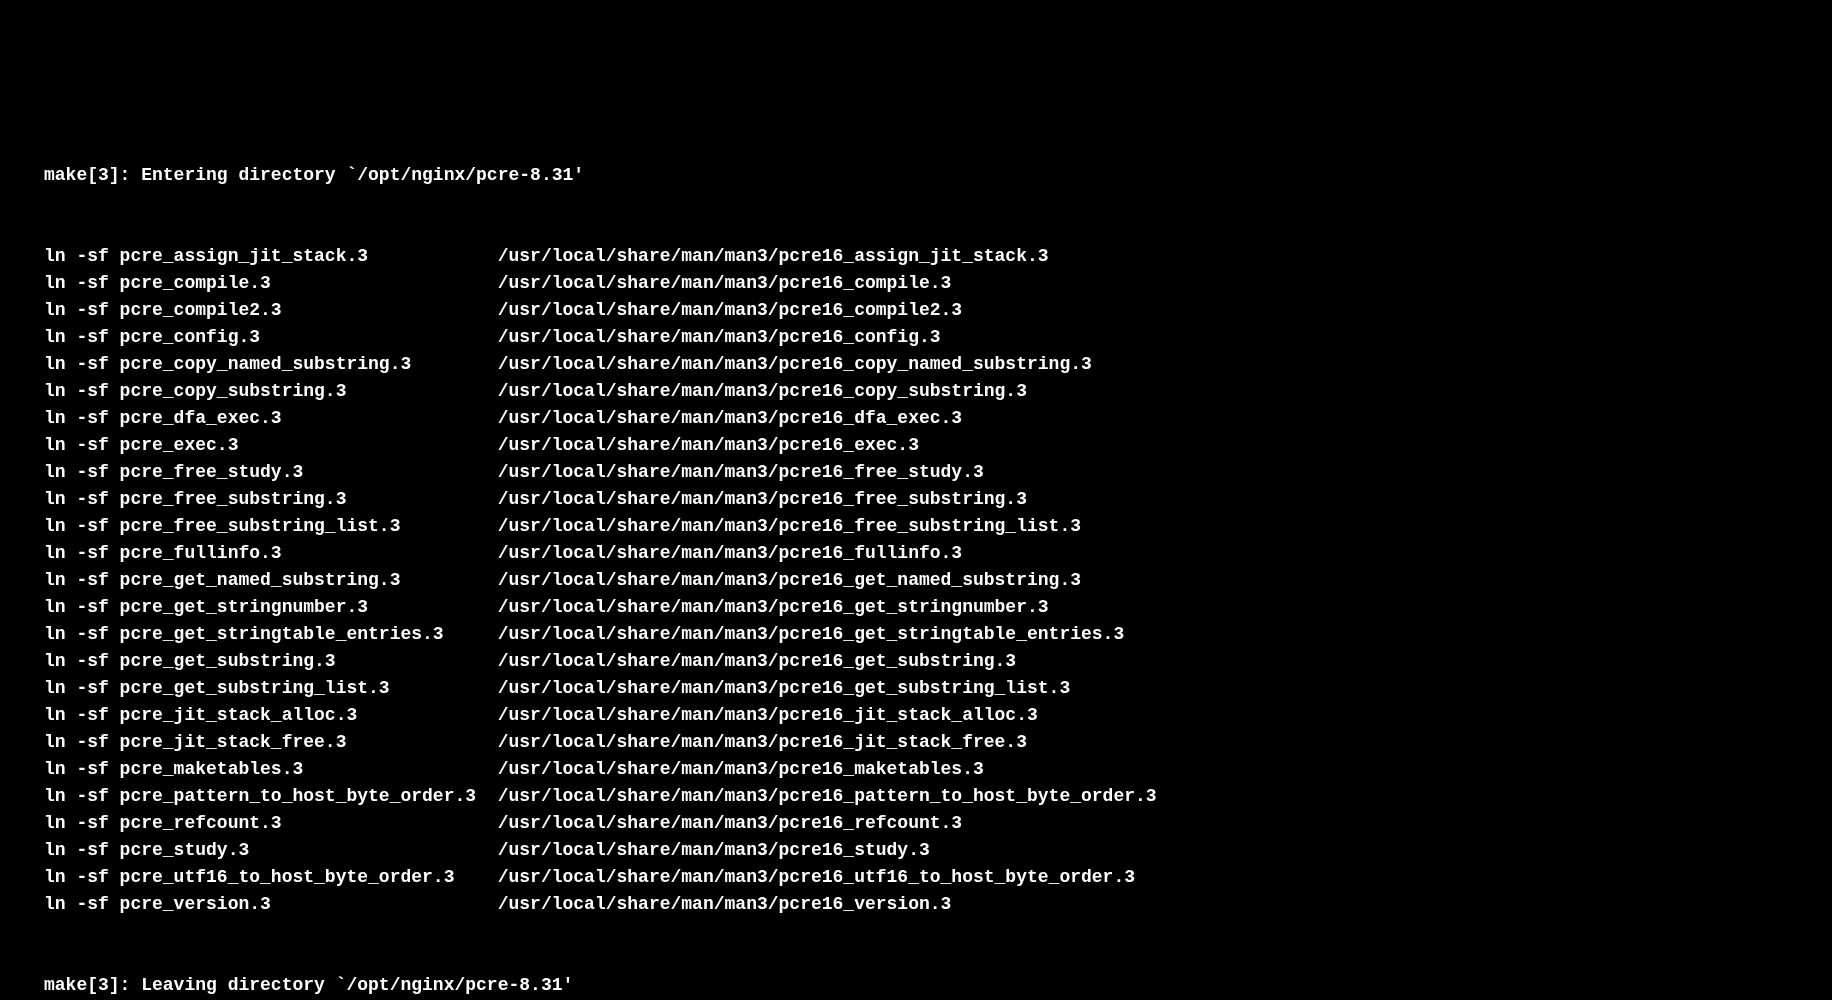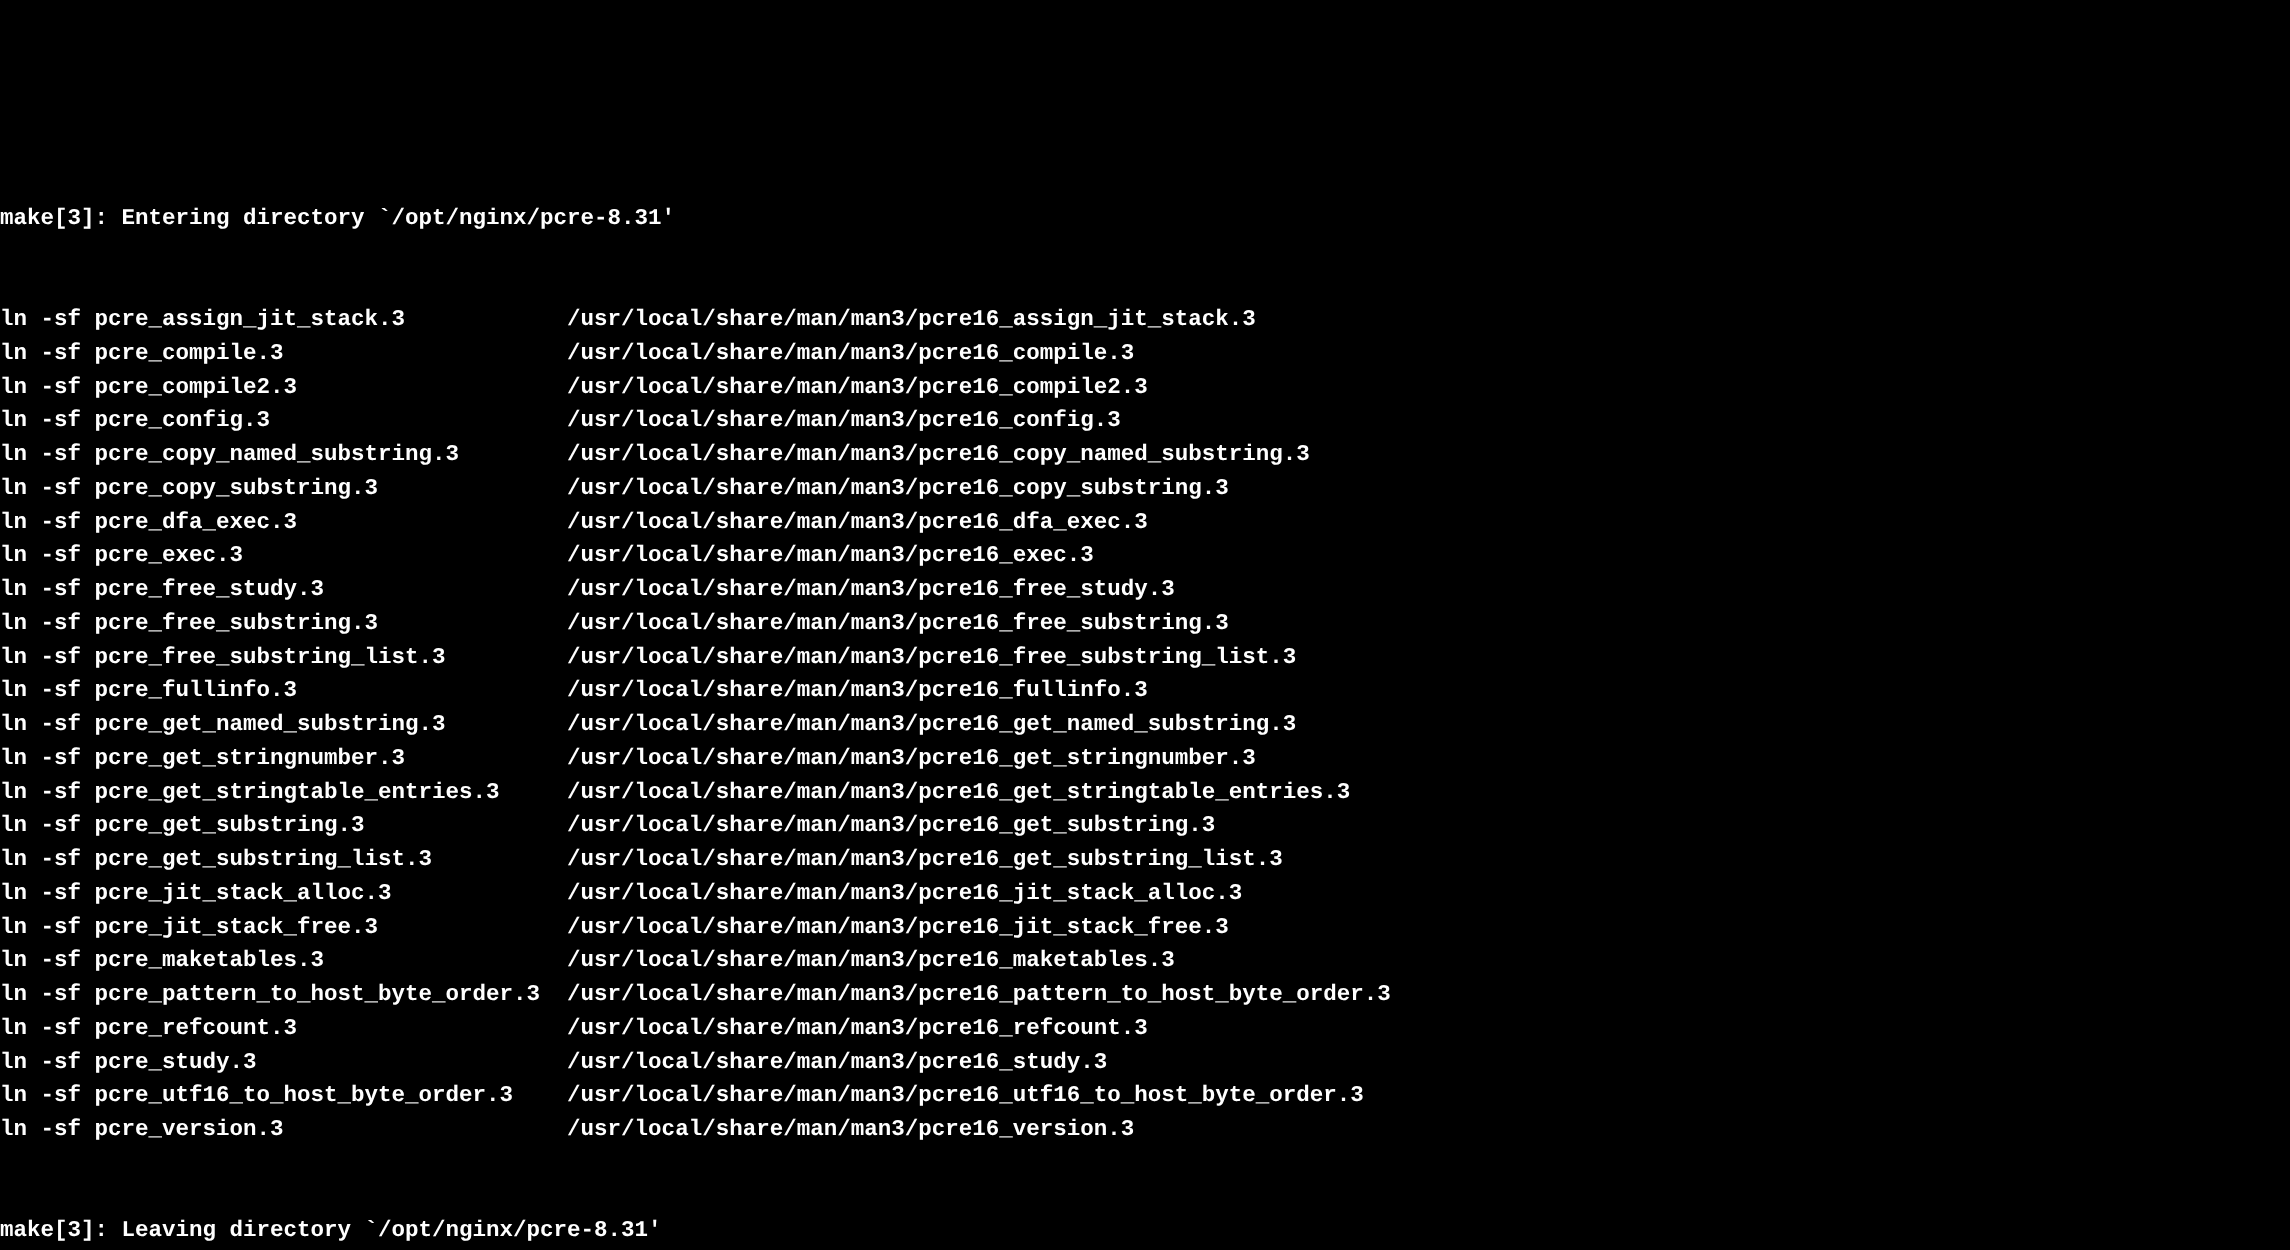--- a/index.html
+++ b/index.html
@@ -17,20 +17,21 @@
       padding: 0;
       white-space: pre;
       overflow-x: auto;
     }
     .terminal {
       width: 100%;
       min-height: 100vh;
     }
     .line {
       display: block;
+      margin-left: 44px;
     }
   </style>
 </head>
 <body>
 
 
 
 <div class="terminal">
   <span class="line">make[3]: Entering directory `/opt/nginx/pcre-8.31'</span>
   <div id="symlink-lines"><span class="line"><span>ln -sf pcre_assign_jit_stack.3            </span><span>/usr/local/share/man/man3/pcre16_assign_jit_stack.3</span></span><span class="line"><span>ln -sf pcre_compile.3                     </span><span>/usr/local/share/man/man3/pcre16_compile.3</span></span><span class="line"><span>ln -sf pcre_compile2.3                    </span><span>/usr/local/share/man/man3/pcre16_compile2.3</span></span><span class="line"><span>ln -sf pcre_config.3                      </span><span>/usr/local/share/man/man3/pcre16_config.3</span></span><span class="line"><span>ln -sf pcre_copy_named_substring.3        </span><span>/usr/local/share/man/man3/pcre16_copy_named_substring.3</span></span><span class="line"><span>ln -sf pcre_copy_substring.3              </span><span>/usr/local/share/man/man3/pcre16_copy_substring.3</span></span><span class="line"><span>ln -sf pcre_dfa_exec.3                    </span><span>/usr/local/share/man/man3/pcre16_dfa_exec.3</span></span><span class="line"><span>ln -sf pcre_exec.3                        </span><span>/usr/local/share/man/man3/pcre16_exec.3</span></span><span class="line"><span>ln -sf pcre_free_study.3                  </span><span>/usr/local/share/man/man3/pcre16_free_study.3</span></span><span class="line"><span>ln -sf pcre_free_substring.3              </span><span>/usr/local/share/man/man3/pcre16_free_substring.3</span></span><span class="line"><span>ln -sf pcre_free_substring_list.3         </span><span>/usr/local/share/man/man3/pcre16_free_substring_list.3</span></span><span class="line"><span>ln -sf pcre_fullinfo.3                    </span><span>/usr/local/share/man/man3/pcre16_fullinfo.3</span></span><span class="line"><span>ln -sf pcre_get_named_substring.3         </span><span>/usr/local/share/man/man3/pcre16_get_named_substring.3</span></span><span class="line"><span>ln -sf pcre_get_stringnumber.3            </span><span>/usr/local/share/man/man3/pcre16_get_stringnumber.3</span></span><span class="line"><span>ln -sf pcre_get_stringtable_entries.3     </span><span>/usr/local/share/man/man3/pcre16_get_stringtable_entries.3</span></span><span class="line"><span>ln -sf pcre_get_substring.3               </span><span>/usr/local/share/man/man3/pcre16_get_substring.3</span></span><span class="line"><span>ln -sf pcre_get_substring_list.3          </span><span>/usr/local/share/man/man3/pcre16_get_substring_list.3</span></span><span class="line"><span>ln -sf pcre_jit_stack_alloc.3             </span><span>/usr/local/share/man/man3/pcre16_jit_stack_alloc.3</span></span><span class="line"><span>ln -sf pcre_jit_stack_free.3              </span><span>/usr/local/share/man/man3/pcre16_jit_stack_free.3</span></span><span class="line"><span>ln -sf pcre_maketables.3                  </span><span>/usr/local/share/man/man3/pcre16_maketables.3</span></span><span class="line"><span>ln -sf pcre_pattern_to_host_byte_order.3  </span><span>/usr/local/share/man/man3/pcre16_pattern_to_host_byte_order.3</span></span><span class="line"><span>ln -sf pcre_refcount.3                    </span><span>/usr/local/share/man/man3/pcre16_refcount.3</span></span><span class="line"><span>ln -sf pcre_study.3                       </span><span>/usr/local/share/man/man3/pcre16_study.3</span></span><span class="line"><span>ln -sf pcre_utf16_to_host_byte_order.3    </span><span>/usr/local/share/man/man3/pcre16_utf16_to_host_byte_order.3</span></span><span class="line"><span>ln -sf pcre_version.3                     </span><span>/usr/local/share/man/man3/pcre16_version.3</span></span></div>

